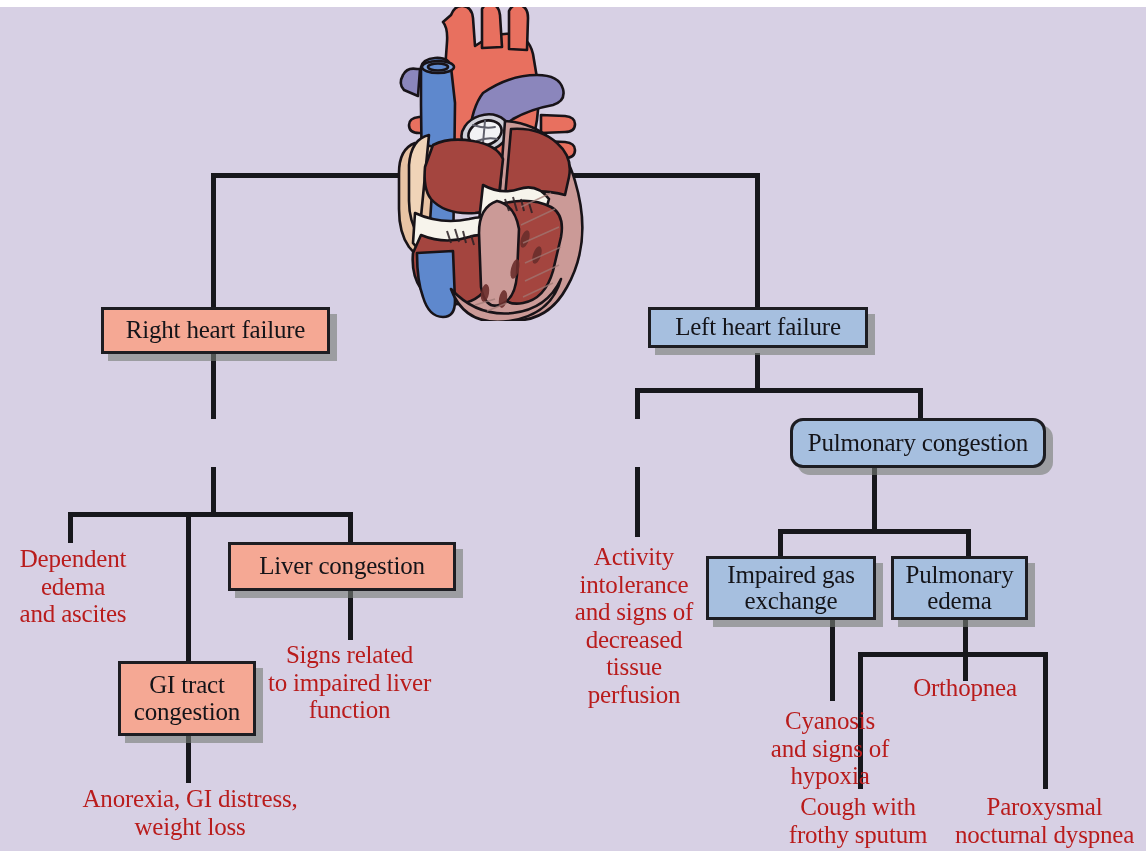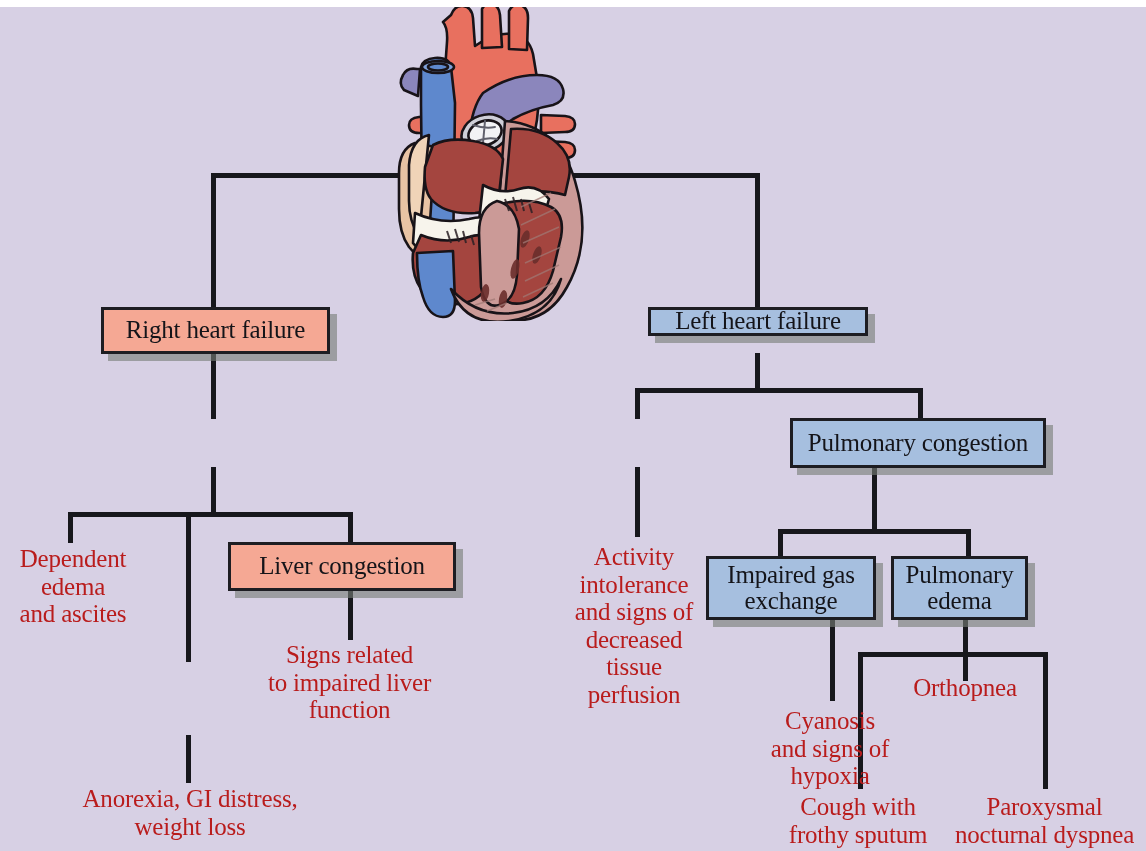--- a/index.html
+++ b/index.html
@@ -181,25 +181,27 @@
   <div class="line v" style="left:963px; top:612px; height:62px;"></div>
   <div class="line h" style="left:858px; top:645px; width:190px;"></div>
   <div class="line v" style="left:858px; top:645px; height:137px;"></div>
   <div class="line v" style="left:1043px; top:645px; height:137px;"></div>
 
   <div class="node pink" style="left:101px; top:300px; width:229px; height:47px;">Right heart failure</div>
 
 
   <div class="node pink" style="left:228px; top:535px; width:228px; height:49px;">Liver congestion</div>
 
-
-  <div class="node blue" style="left:648px; top:300px; width:220px; height:29px;">Left heart failure</div>
-
-
-  <div class="node blue" style="left:790px; top:411px; width:256px; height:50px;">Pulmonary congestion</div>
+  <div class="node pink" style="left:118px; top:654px; width:138px; height:75px; white-space:pre-line;">GI tract
+congestion</div>
+
+  <div class="node blue" style="left:648px; top:300px; width:220px; height:41px;">Left heart failure</div>
+
+
+  <div class="node blue" style="left:790px; top:411px; width:256px; height:50px;border-radius:13px;">Pulmonary congestion</div>
 
   <div class="node blue" style="left:706px; top:549px; width:170px; height:64px; white-space:pre-line;">Impaired gas
 exchange</div>
 
   <div class="node blue" style="left:891px; top:549px; width:137px; height:64px; white-space:pre-line;">Pulmonary
 edema</div>
 
   <div class="label" style="left:0px; top:538px; width:146px;">Dependent
 edema
 and ascites</div>

